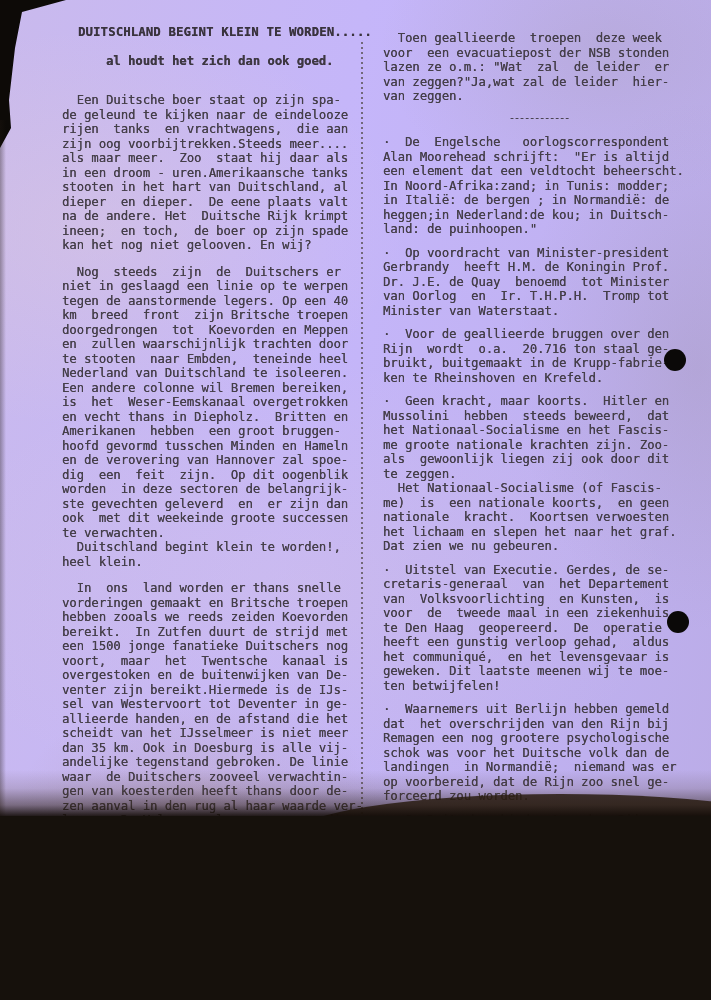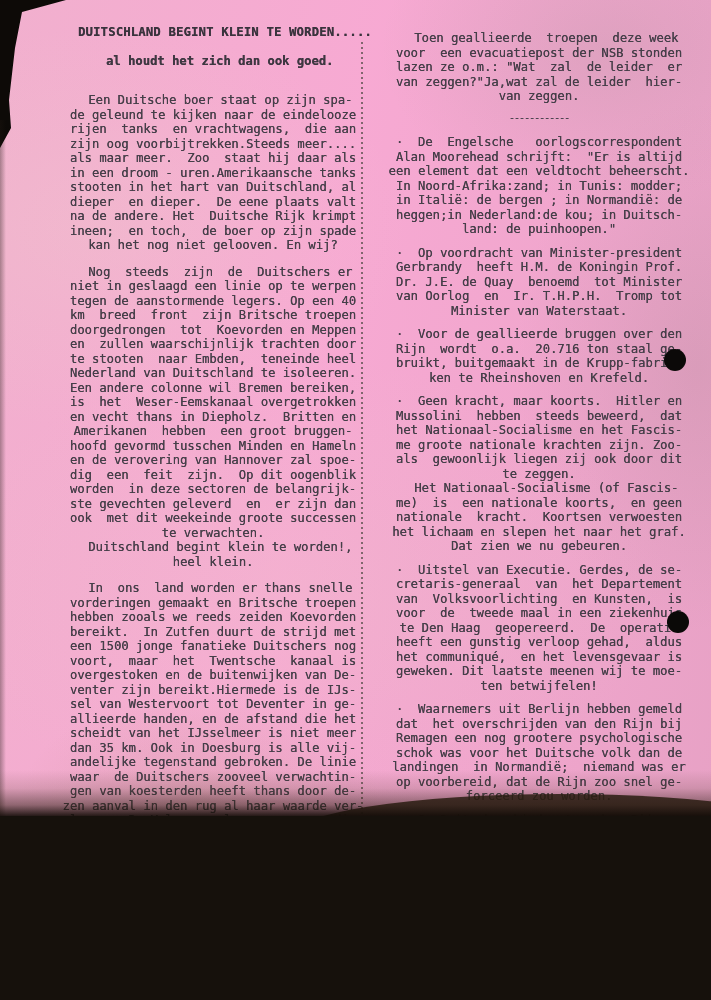--- a/index.html
+++ b/index.html
@@ -1,20 +1,20 @@
 <!DOCTYPE html>
 <html><head>
 <meta charset="utf-8">
 <style>
   html,body { margin:0; padding:0; background:#16110c; }
   .paper {
     position:relative;
     width:711px; height:816px;
     margin:0;
-    background-color:#f9a8d4;
+    background-color:#c4b5fd;
     overflow:hidden;
     font-family:"DejaVu Sans Mono", monospace;
   }
   
   .mottle {
     position:absolute; inset:0; pointer-events:none;
     background:
       radial-gradient(ellipse 320px 220px at 85% 6%, rgba(150,142,136,0.20), transparent 70%),
       radial-gradient(ellipse 260px 380px at 98% 45%, rgba(128,118,112,0.16), transparent 70%),
       radial-gradient(ellipse 430px 280px at 14% 28%, rgba(236,212,200,0.24), transparent 72%),
@@ -64,21 +64,21 @@
     text-shadow:0.2px 0.2px 0.6px rgba(55,48,58,0.85);
   }
   .title {
     position:absolute; left:78px; top:25px;
     font-weight:bold; color:#39333d; letter-spacing:0.2px;
   }
   .subtitle { position:absolute; left:106px; top:54px; font-weight:bold; color:#3d3741; }
   .col { position:absolute; }
   .col-left  { left:62px;  top:93px; width:302px; }
   .col-right { left:383px; top:31px; width:312px; }
-  .para { margin:0 0 12px 0; white-space:pre;text-align:center; }
+  .para { margin:0 0 12px 0; white-space:pre; }
   .col-right .para { margin-bottom:9px; }
   .dash-sep {
     margin:-2px 0 10px 0; text-align:center;
     font-size:10px; letter-spacing:-1px; color:#4a444e;
   }
   .footer {
     position:absolute; left:0; top:948px; width:711px; text-align:center;
   }
   .ink-speck {
     position:absolute; left:221px; top:977px; width:4px; height:3px;

